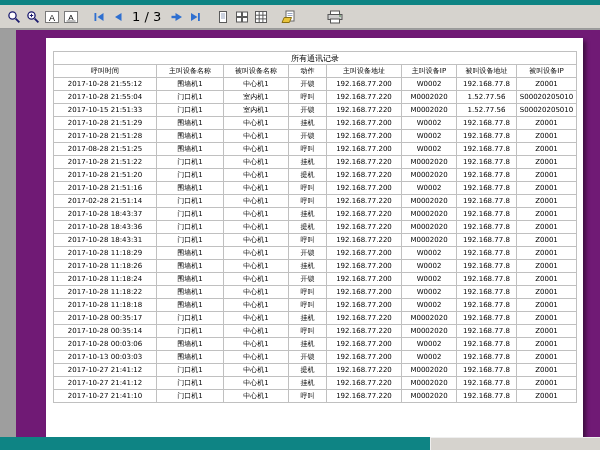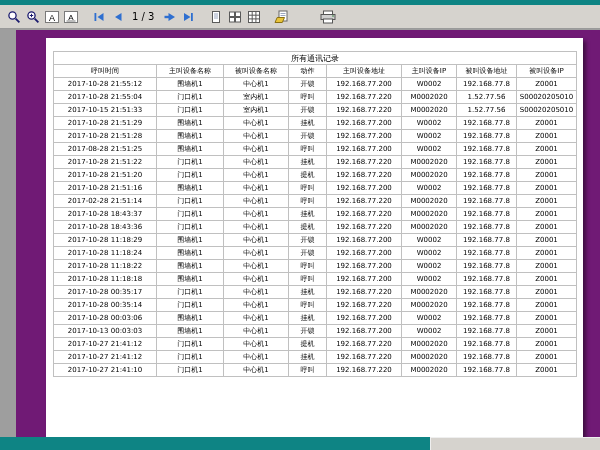--- a/index.html
+++ b/index.html
@@ -8,21 +8,21 @@
 
   .titlebar-strip { position:absolute; top:0; left:0; width:600px; height:5px; background:#0e8484; }
   .bottombar { position:absolute; bottom:0; left:0; width:600px; height:13px; background:#0e8484; }
   .bottombar-panel { position:absolute; right:0; bottom:0; width:170px; height:13px; background:#d6d3ce; border-top:1px solid #efefef; border-left:1px solid #efefef; }
 
   .toolbar { position:absolute; top:5px; left:0; width:600px; height:24px; background:#d6d3ce;
              border-bottom:1px solid #9a9a9a; display:flex; align-items:center; padding-left:4px; }
   .tb-btn { width:19px; height:19px; display:flex; align-items:center; justify-content:center;
             background:transparent; border:1px solid transparent; padding:0; cursor:pointer; }
   .tb-gap { width:9px; }
-  .page-indicator { font-size:10px; color:#000; margin:0 5px; white-space:nowrap; }
+  .page-indicator { font-size:13px; color:#000; margin:0 5px; white-space:nowrap; }
 
   .preview { position:absolute; top:30px; left:16px; width:600px; height:407px; background:#701a75; overflow:hidden; }
   .page { position:absolute; left:30px; top:8px; width:537px; height:430px; background:#ffffff;
           box-shadow:3px 3px 4px rgba(0,0,0,0.45); }
 
   .report-table { position:absolute; left:7px; top:13px; width:523px; border-collapse:collapse;
                   table-layout:fixed; font-size:7px; color:#000; }
   .report-table th, .report-table td { border:1px solid #c0c0c0; height:13px; padding:0 2px;
                   font-weight:normal; white-space:nowrap; overflow:hidden; text-align:center; }
   .report-title-cell { font-size:8px; text-align:center; height:14px; }
@@ -279,24 +279,44 @@
             <td class="cell-left">2017-10-28 18:43:36</td>
             <td>门口机1</td>
             <td>中心机1</td>
             <td>提机</td>
             <td>192.168.77.220</td>
             <td>M0002020</td>
             <td>192.168.77.8</td>
             <td>Z0001</td>
           </tr>
           <tr>
+            <td class="cell-left">2017-10-28 18:43:31</td>
+            <td>门口机1</td>
+            <td>中心机1</td>
+            <td>呼叫</td>
+            <td>192.168.77.220</td>
+            <td>M0002020</td>
+            <td>192.168.77.8</td>
+            <td>Z0001</td>
+          </tr>
+          <tr>
             <td class="cell-left">2017-10-28 11:18:29</td>
             <td>围墙机1</td>
             <td>中心机1</td>
             <td>开锁</td>
+            <td>192.168.77.200</td>
+            <td>W0002</td>
+            <td>192.168.77.8</td>
+            <td>Z0001</td>
+          </tr>
+          <tr>
+            <td class="cell-left">2017-10-28 11:18:26</td>
+            <td>围墙机1</td>
+            <td>中心机1</td>
+            <td>挂机</td>
             <td>192.168.77.200</td>
             <td>W0002</td>
             <td>192.168.77.8</td>
             <td>Z0001</td>
           </tr>
           <tr>
             <td class="cell-left">2017-10-28 11:18:24</td>
             <td>围墙机1</td>
             <td>中心机1</td>
             <td>开锁</td>

